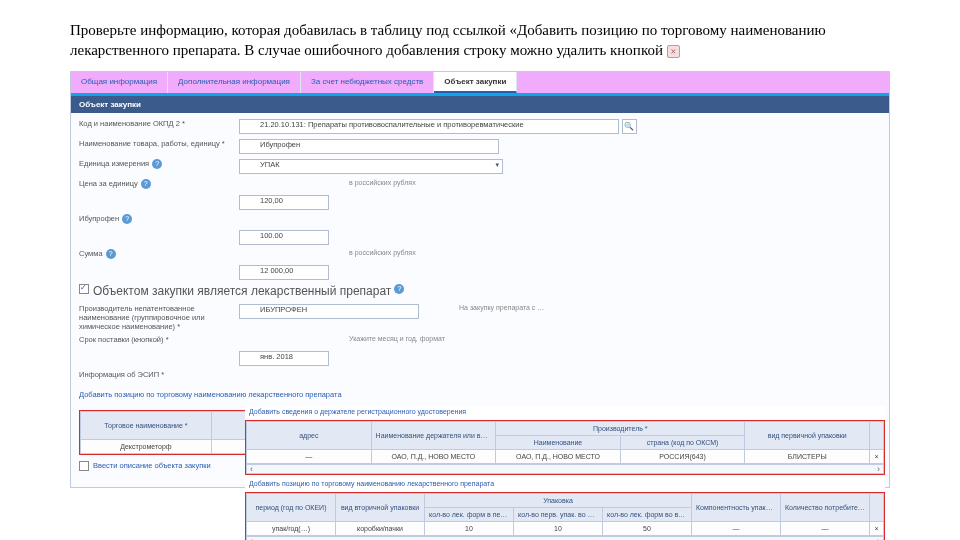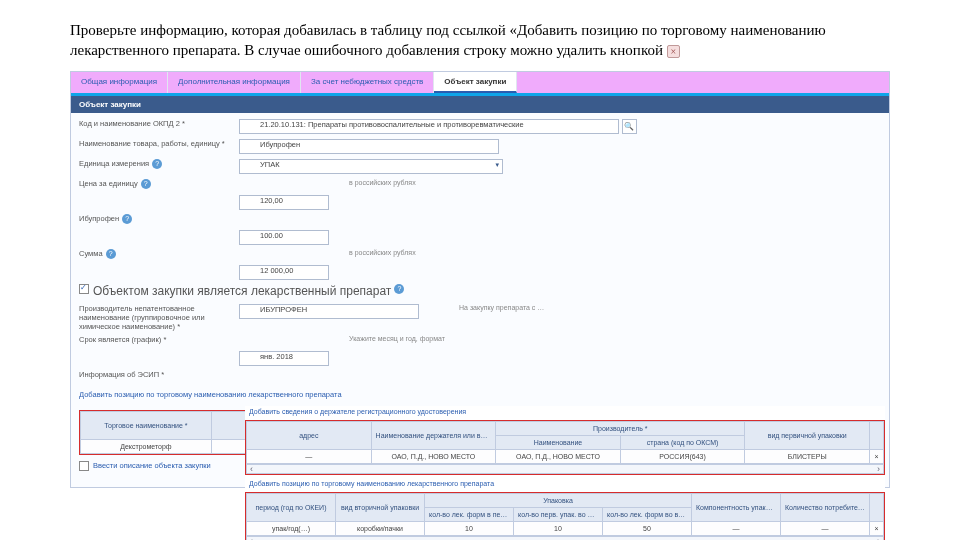--- a/index.html
+++ b/index.html
@@ -89,21 +89,21 @@
       <span class="checkbox checked"></span>
       <span class="check-lbl">Объектом закупки является лекарственный препарат</span>
       <span class="help">?</span>
     </div>
     <div class="row">
       <div class="label" style="width:160px">Производитель непатентованное наименование (группировочное или химическое наименование) *</div>
       <div class="input" style="width:180px">ИБУПРОФЕН</div>
       <span class="side-note" style="margin-left:40px">На закупку препарата с …</span>
     </div>
     <div class="row">
-      <div class="label">Срок является (график) *</div>
+      <div class="label">Срок поставки (кнопкой) *</div>
       <div class="input short">янв. 2018</div>
       <span class="side-note">Укажите месяц и год, формат</span>
     </div>
     <div class="row">
       <div class="label">Информация об ЭСИП *</div>
     </div>
     <div class="row">
       <span class="linklike">Добавить позицию по торговому наименованию лекарственного препарата</span>
     </div>
 

